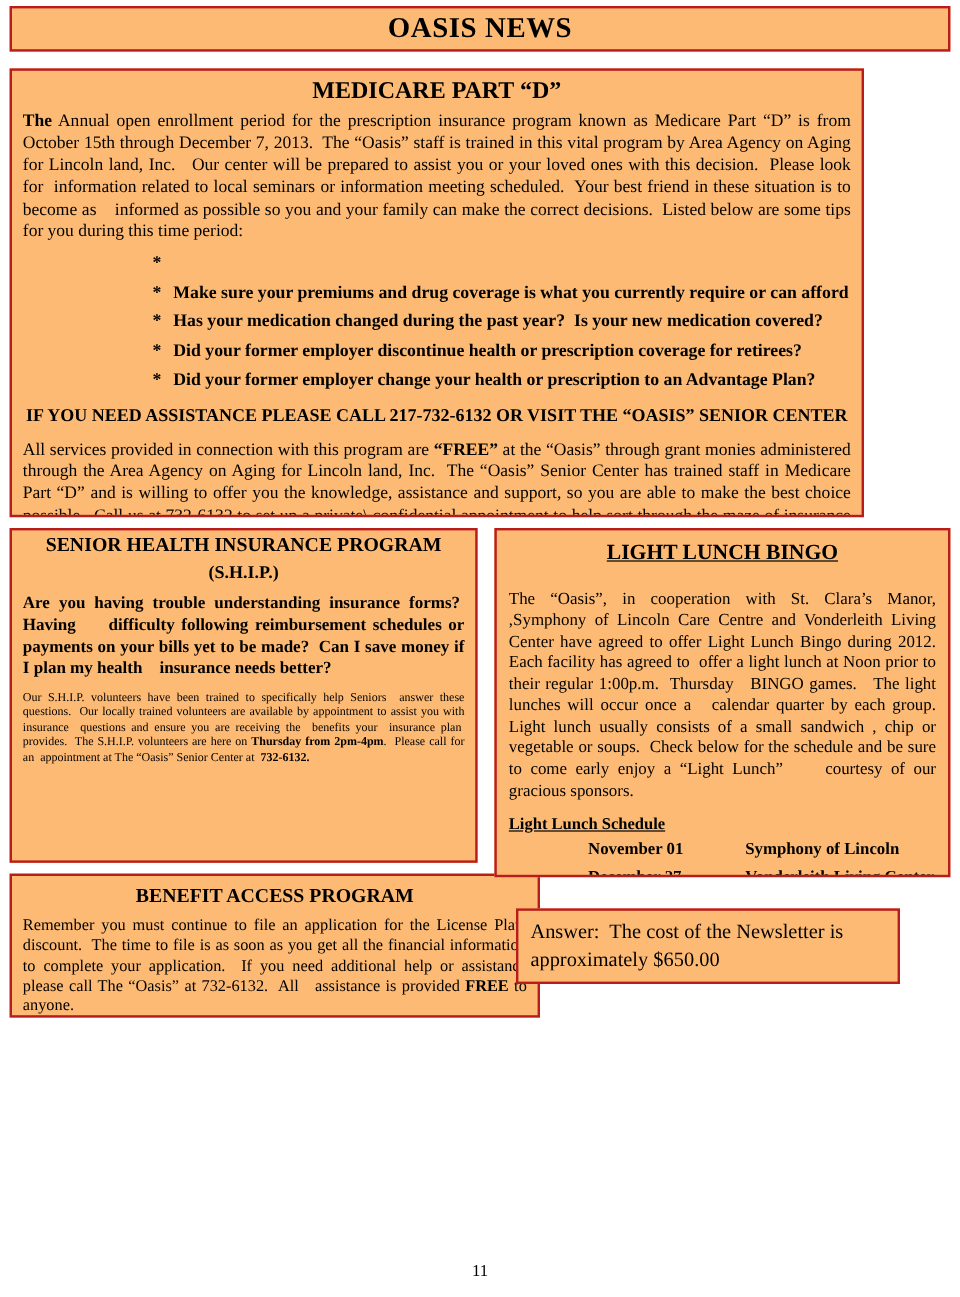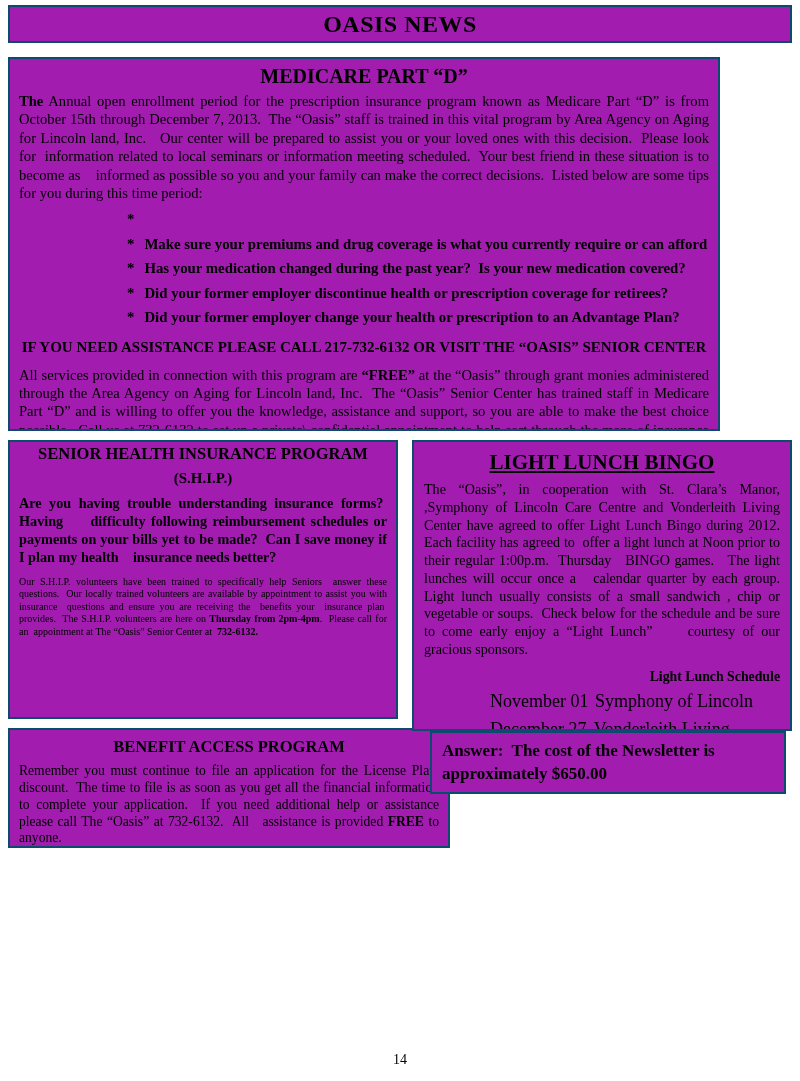--- a/index.html
+++ b/index.html
@@ -9,22 +9,22 @@
   }
   body {
     width: 800px;
     height: 1081px;
     position: relative;
     font-family: "Liberation Serif", serif;
     color: #000;
   }
   .box {
     position: absolute;
-    border: 2px solid #0c4a6e;
-    background: #a21caf;
+    border: 2px solid #b91c1c;
+    background: #fdba74;
     box-sizing: border-box;
     overflow: hidden;
   }
   
   .header-box {
     left: 8px; top: 5px; width: 784px; height: 38px;
     display: flex; align-items: center; justify-content: center;
   }
   .header-title {
     font-size: 24px; font-weight: bold; letter-spacing: 0.5px;
@@ -78,40 +78,39 @@
   }
   .benefit-para {
     font-size: 13.6px; line-height: 1.24; text-align: justify; margin: 0;
   }
   
   .lunch-box {
     left: 412px; top: 440px; width: 380px; height: 291px;
     padding: 6px 10px;
   }
   .lunch-title {
-    text-align: center; font-size: 21px; font-weight: bold;
-    text-decoration: underline; margin: 2px 0 6px 0;
+    text-align: center; font-size: 18px; font-weight: bold;
+    text-decoration: underline; margin: 2px 0 20px 0;
   }
   .lunch-para {
     font-size: 14.1px; line-height: 1.26; text-align: justify; margin: 0;
   }
   .schedule-title {
-    text-align: right; font-weight: bold; font-size: 13.8px;
-    margin: 10px 0 6px 0;
+    text-align: left; font-weight: bold; font-size: 13.8px;
+    text-decoration: underline; margin: 10px 0 6px 0;
   }
   .schedule-row {
-    display: flex; font-weight: normal; font-size: 18px; margin: 0 0 7px 66px;
+    display: flex; font-weight: bold; font-size: 14px; margin: 0 0 7px 66px; gap: 26px;
   }
   .schedule-date { width: 105px; }
   .schedule-event { }
   
   .answer-box {
-    left: 430px; top: 731px; width: 356px; height: 63px;
+    left: 430px; top: 757px; width: 320px; height: 63px;
     padding: 7px 10px;
-    font-weight: bold;
   }
   .answer-text {
     font-size: 17px; line-height: 1.35; margin: 0; text-align: left;
   }
   
   .page-number {
     position: absolute; left: 0; top: 1052px; width: 100%;
     text-align: center; font-size: 14px;
   }
 </style>
@@ -173,13 +172,13 @@
   <div class="schedule-row">
     <span class="schedule-date">December 27</span>
     <span class="schedule-event">Vonderleith Living Center</span>
   </div>
 </div>
 
 <div class="box answer-box">
   <p class="answer-text">Answer:&nbsp; The cost of the Newsletter is approximately $650.00</p>
 </div>
 
-<div class="page-number">14</div>
+<div class="page-number">11</div>
 
 </body></html>

